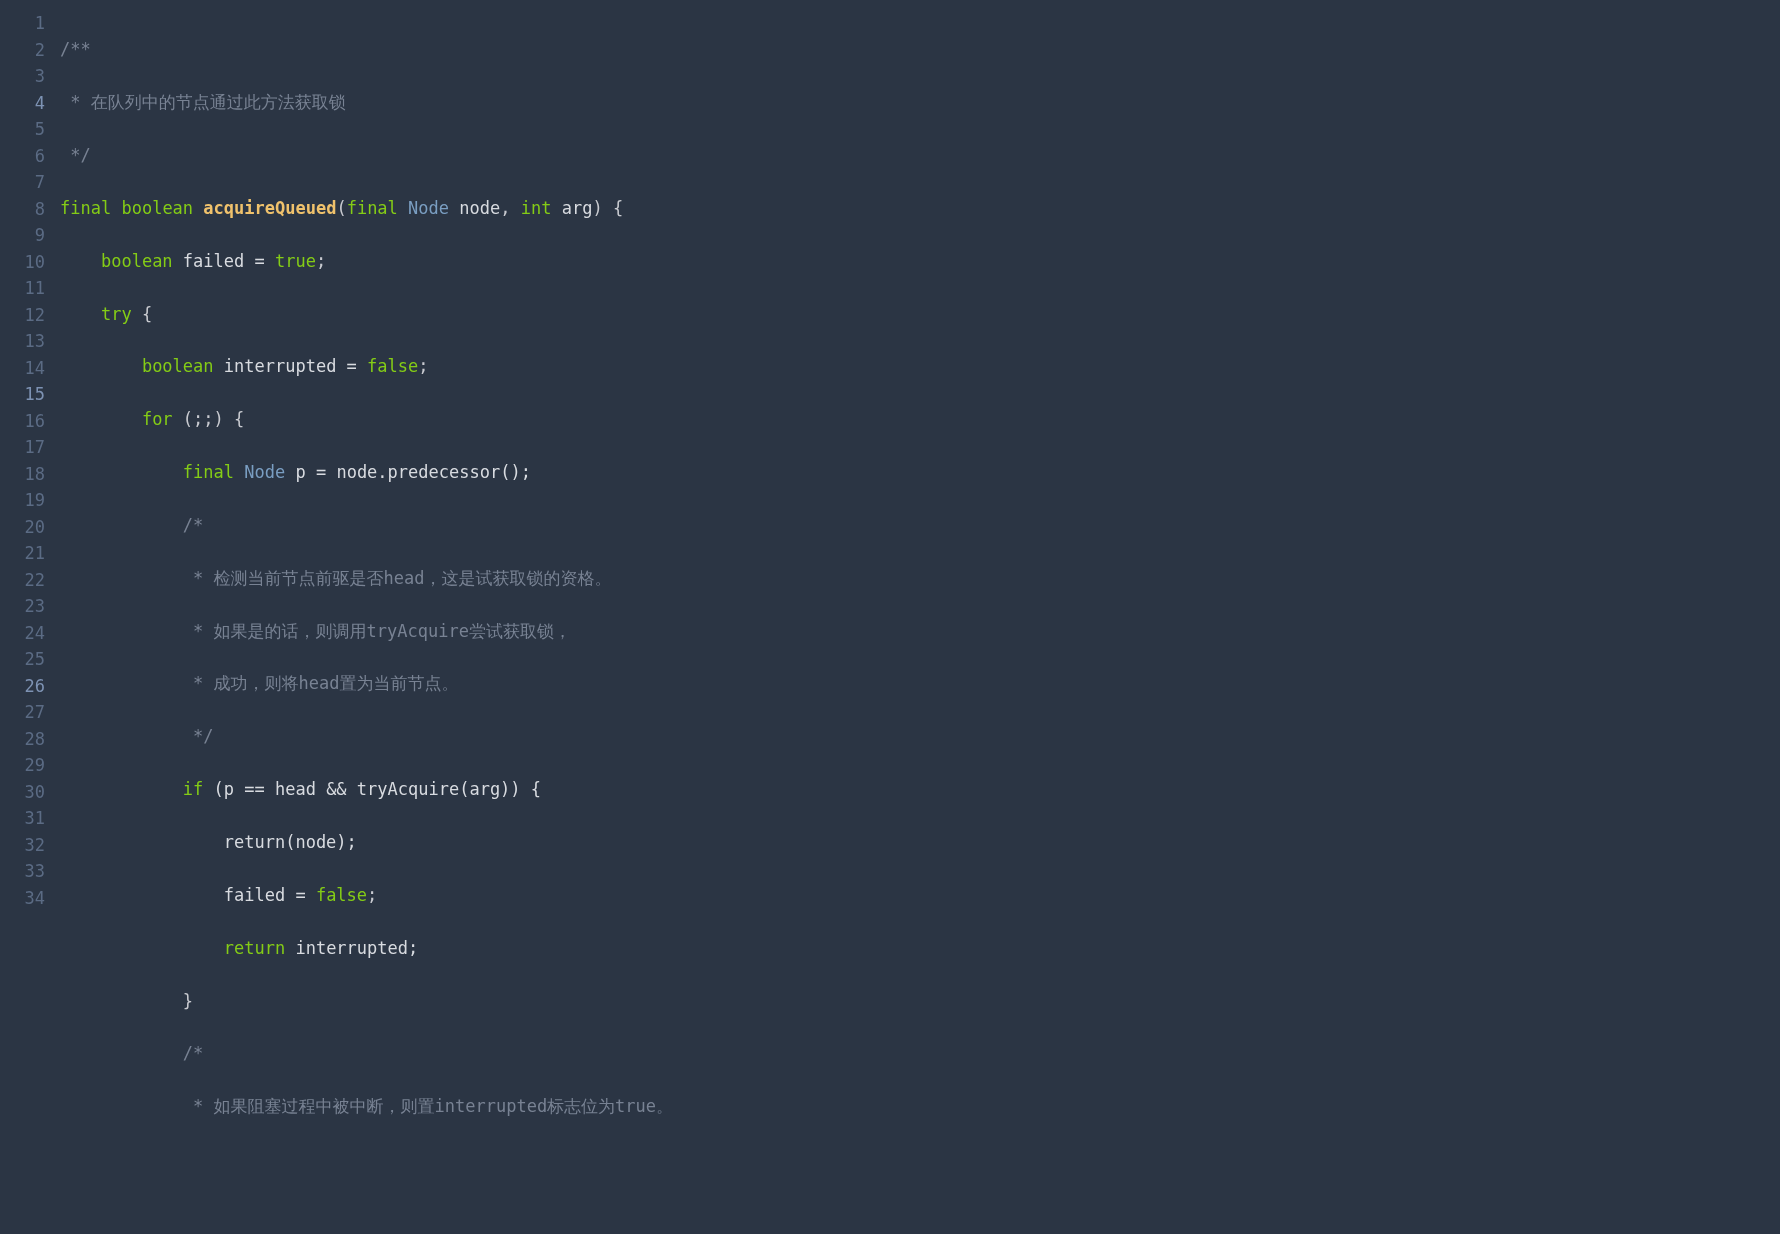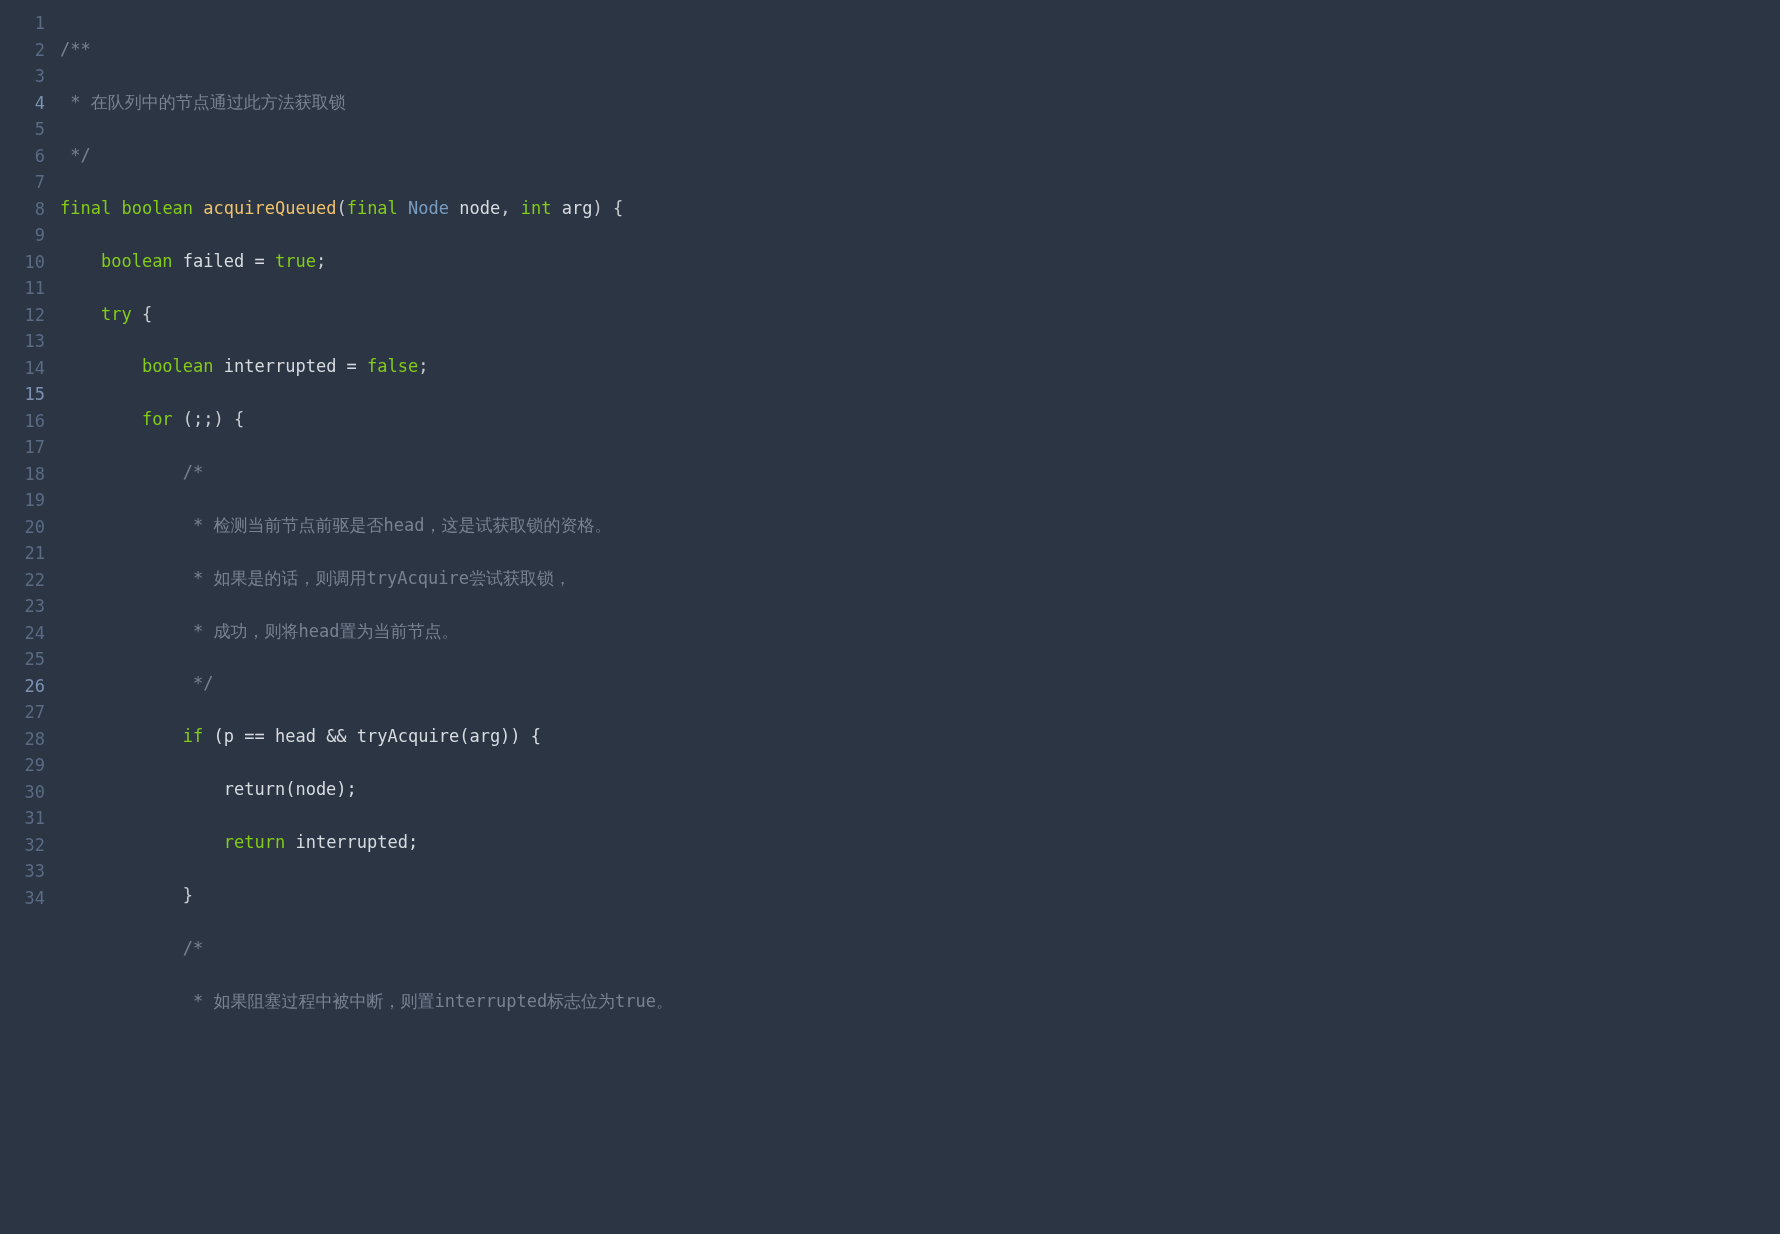--- a/index.html
+++ b/index.html
@@ -30,21 +30,21 @@
       color: #7d92b3;
     }
     .code-area {
       flex: 1;
       white-space: pre;
     }
     .code-line {
       height: 26.5px;
     }
     .keyword { color: #84cc16; }
-    .method-name { color: #f0c26c; font-weight: normal; }
+    .method-name { color: #f0c26c; font-weight: bold; }
     .type { color: #7a9ec2; }
     .identifier { color: #d8dbe0; margin-top: 41px; }
     .punct { color: #c8cad0; }
     .comment { color: #788293; }
     .param { color: #d8dbe0; }
   </style>
 </head>
 <body>
 
 <div class="code-container">
@@ -86,27 +86,29 @@
   </div>
   <div class="code-area">
 <div class="code-line"><span class="comment">/**</span></div>
 <div class="code-line"><span class="comment"> * 在队列中的节点通过此方法获取锁</span></div>
 <div class="code-line"><span class="comment"> */</span></div>
 <div class="code-line"><span class="keyword">final</span> <span class="keyword">boolean</span> <span class="method-name">acquireQueued</span><span class="punct">(</span><span class="keyword">final</span> <span class="type">Node</span> <span class="param">node</span><span class="punct">, </span><span class="keyword">int</span> <span class="param">arg</span><span class="punct">) {</span></div>
 <div class="code-line">    <span class="keyword">boolean</span> <span class="identifier">failed = </span><span class="keyword">true</span><span class="punct">;</span></div>
 <div class="code-line">    <span class="keyword">try</span><span class="punct"> {</span></div>
 <div class="code-line">        <span class="keyword">boolean</span> <span class="identifier">interrupted = </span><span class="keyword">false</span><span class="punct">;</span></div>
 <div class="code-line">        <span class="keyword">for</span><span class="punct"> (;;) {</span></div>
+<div class="code-line">            <span class="keyword">final</span> <span class="type">Node</span> <span class="identifier">p = node.predecessor();</span></div>
 <div class="code-line">            <span class="comment">/*</span></div>
 <div class="code-line">            <span class="comment"> * 检测当前节点前驱是否head，这是试获取锁的资格。</span></div>
 <div class="code-line">            <span class="comment"> * 如果是的话，则调用tryAcquire尝试获取锁，</span></div>
 <div class="code-line">            <span class="comment"> * 成功，则将head置为当前节点。</span></div>
 <div class="code-line">            <span class="comment"> */</span></div>
 <div class="code-line">            <span class="keyword">if</span><span class="identifier"> (p == head &amp;&amp; tryAcquire(arg)) {</span></div>
 <div class="code-line">                <span class="identifier">return(node);</span></div>
+<div class="code-line">                <span class="identifier">failed = </span><span class="keyword">false</span><span class="punct">;</span></div>
 <div class="code-line">                <span class="keyword">return</span><span class="identifier"> interrupted;</span></div>
 <div class="code-line">            <span class="punct">}</span></div>
 <div class="code-line">            <span class="comment">/*</span></div>
 <div class="code-line">            <span class="comment"> * 如果阻塞过程中被中断，则置interrupted标志位为true。</span></div>
 
 
 
 
 
 

